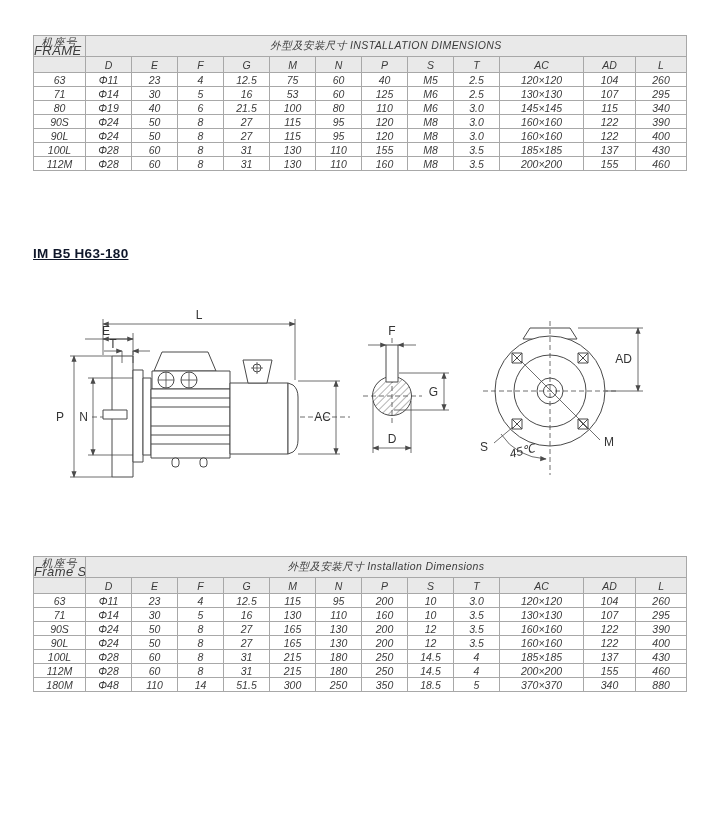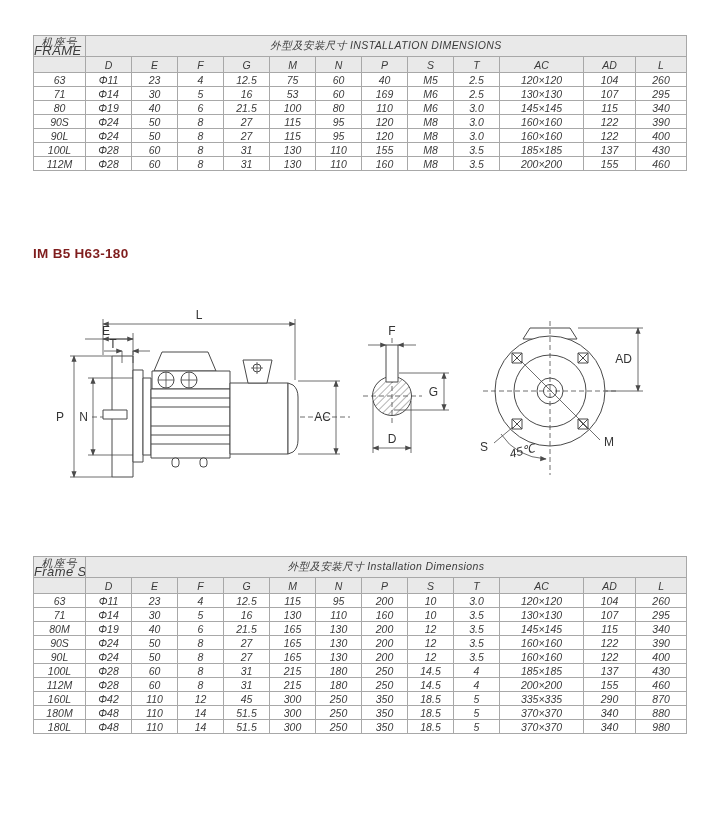--- a/index.html
+++ b/index.html
@@ -14,21 +14,21 @@
   }
   table.dims-table thead th { background:#e9e9e9; }
   table.dims-table td { background:#ffffff; height:14px; }
   .table-bottom td { height:15px; }
   tr.cols-row th { height:16px; }
   th.frame-th { text-align:left; padding:2px 4px 1px 4px; height:21px; }
   th.frame-th .zh { display:block; font-size:11px; line-height:10px; letter-spacing:1px; }
   th.frame-th .en { display:block; font-size:13px; line-height:8px; letter-spacing:.4px; }
   th.dims-th { font-size:11px; font-weight:bold; letter-spacing:.4px; }
 
-  .section-heading { position:absolute; left:33px; top:246px; font-size:13.5px; font-weight:bold; color:#7f1d1d; letter-spacing:.3px; }
+  .section-heading { position:absolute; left:33px; top:246px; font-size:13.5px; font-weight:bold; color:#0f172a; letter-spacing:.3px;text-decoration:underline; }
 
   svg.diagram { position:absolute; left:0; top:293px; }
   svg.diagram * { vector-effect:non-scaling-stroke; }
   svg.diagram text { font-family:"Liberation Sans", sans-serif; font-size:12px; fill:#333; }
   .thin  { stroke:#4a4a4a; stroke-width:1; fill:none; }
   .fillw { stroke:#4a4a4a; stroke-width:1; fill:#ffffff; }
   .dash  { stroke:#4a4a4a; stroke-width:0.8; fill:none; stroke-dasharray:5 3; }
   .dim   { stroke:#4a4a4a; stroke-width:0.8; fill:none; }
 </style>
 </head>
@@ -93,21 +93,21 @@
           <td>260</td>
         </tr>
         <tr>
           <td>71</td>
           <td>Φ14</td>
           <td>30</td>
           <td>5</td>
           <td>16</td>
           <td>53</td>
           <td>60</td>
-          <td>169</td>
+          <td>125</td>
           <td>M6</td>
           <td>2.5</td>
           <td>130×130</td>
           <td>107</td>
           <td>295</td>
         </tr>
         <tr>
           <td>80</td>
           <td>Φ19</td>
           <td>40</td>
@@ -395,35 +395,20 @@
           <td>130</td>
           <td>110</td>
           <td>160</td>
           <td>10</td>
           <td>3.5</td>
           <td>130×130</td>
           <td>107</td>
           <td>295</td>
         </tr>
         <tr>
-          <td>80M</td>
-          <td>Φ19</td>
-          <td>40</td>
-          <td>6</td>
-          <td>21.5</td>
-          <td>165</td>
-          <td>130</td>
-          <td>200</td>
-          <td>12</td>
-          <td>3.5</td>
-          <td>145×145</td>
-          <td>115</td>
-          <td>340</td>
-        </tr>
-        <tr>
           <td>90S</td>
           <td>Φ24</td>
           <td>50</td>
           <td>8</td>
           <td>27</td>
           <td>165</td>
           <td>130</td>
           <td>200</td>
           <td>12</td>
           <td>3.5</td>
@@ -468,62 +453,32 @@
           <td>8</td>
           <td>31</td>
           <td>215</td>
           <td>180</td>
           <td>250</td>
           <td>14.5</td>
           <td>4</td>
           <td>200×200</td>
           <td>155</td>
           <td>460</td>
-        </tr>
-        <tr>
-          <td>160L</td>
-          <td>Φ42</td>
-          <td>110</td>
-          <td>12</td>
-          <td>45</td>
-          <td>300</td>
-          <td>250</td>
-          <td>350</td>
-          <td>18.5</td>
-          <td>5</td>
-          <td>335×335</td>
-          <td>290</td>
-          <td>870</td>
         </tr>
         <tr>
           <td>180M</td>
           <td>Φ48</td>
           <td>110</td>
           <td>14</td>
           <td>51.5</td>
           <td>300</td>
           <td>250</td>
           <td>350</td>
           <td>18.5</td>
           <td>5</td>
           <td>370×370</td>
           <td>340</td>
           <td>880</td>
         </tr>
-        <tr>
-          <td>180L</td>
-          <td>Φ48</td>
-          <td>110</td>
-          <td>14</td>
-          <td>51.5</td>
-          <td>300</td>
-          <td>250</td>
-          <td>350</td>
-          <td>18.5</td>
-          <td>5</td>
-          <td>370×370</td>
-          <td>340</td>
-          <td>980</td>
-        </tr>
       </tbody>
   </table>
 
 </div>
 
 </body></html>

